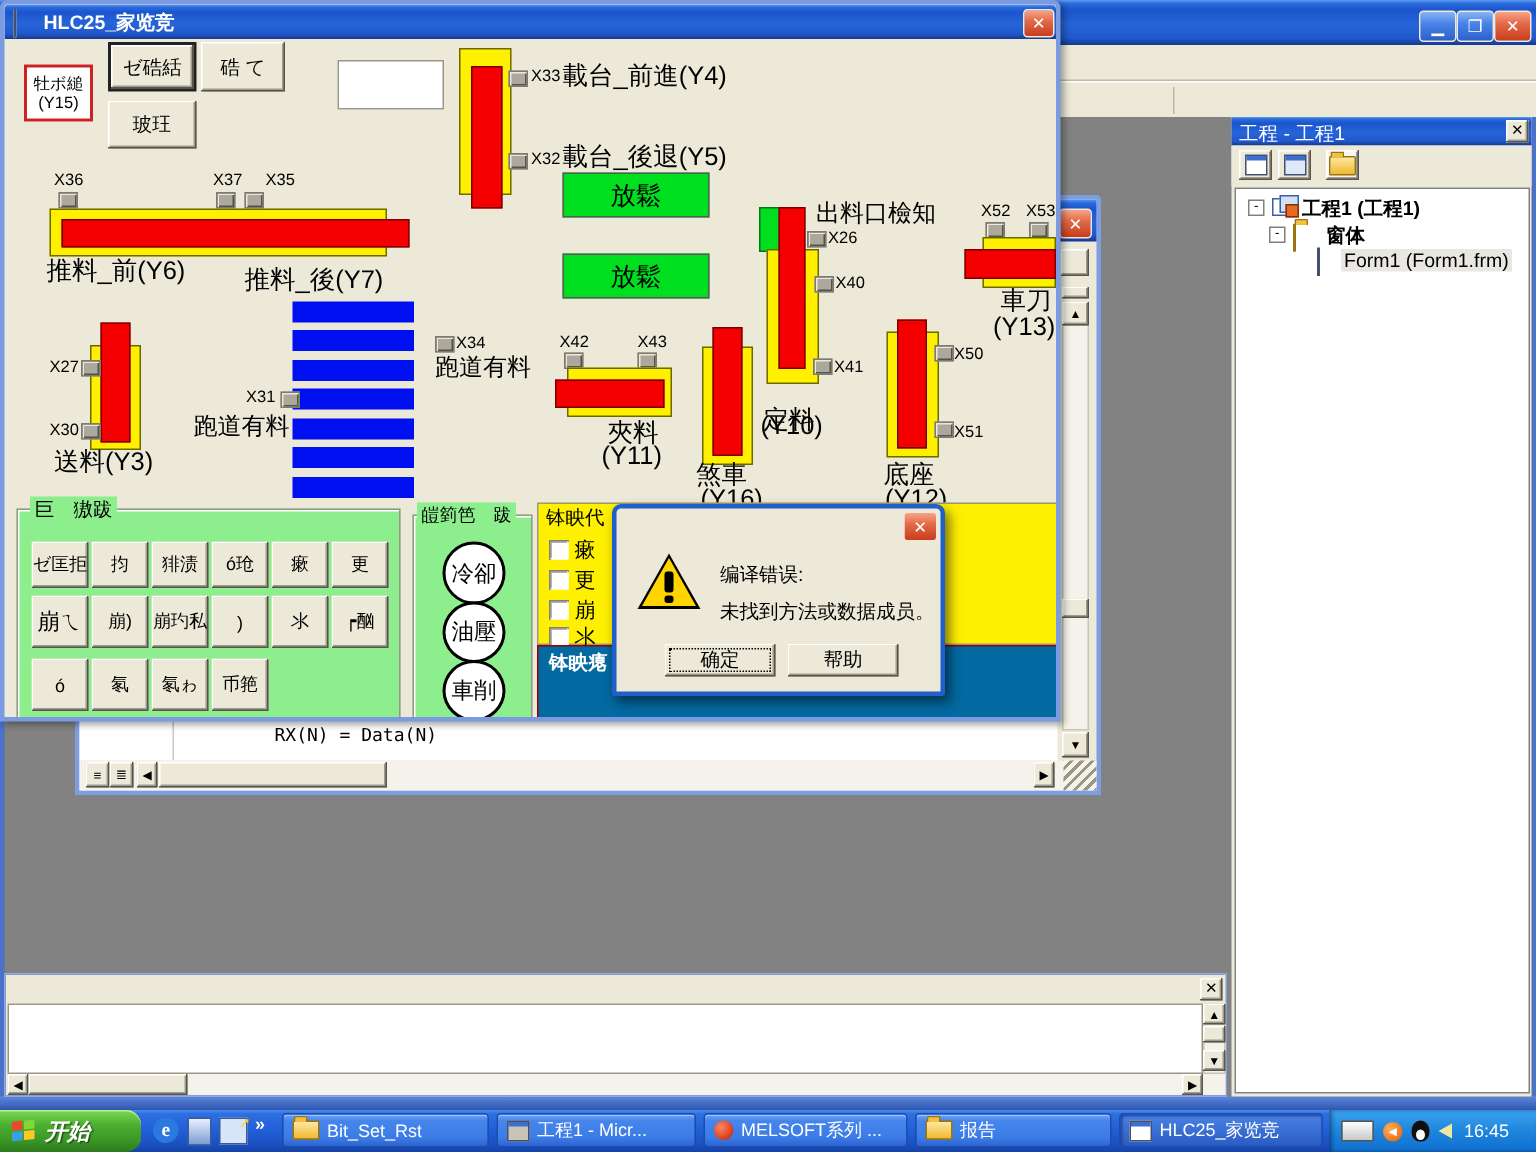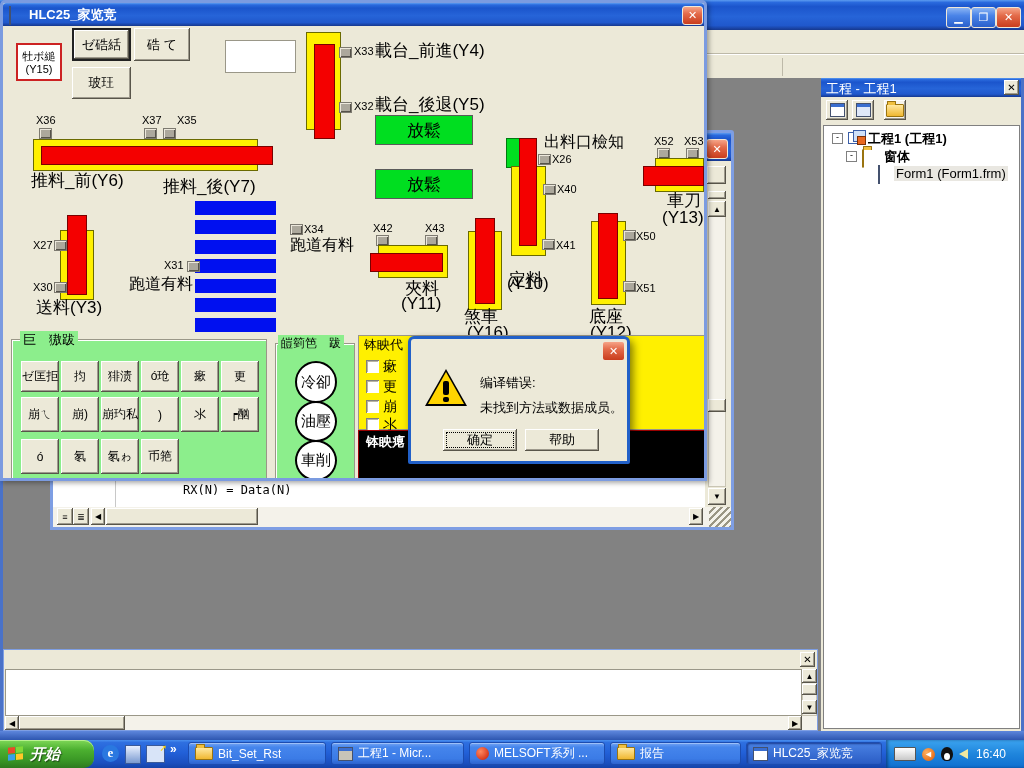--- a/index.html
+++ b/index.html
@@ -248,21 +248,21 @@
     <span class="abs L" style="left:659px;top:206px">(Y13)</span>
 
     <div class="abs frame" style="left:8px;top:336px;width:254px;height:140px;background:#8cee8c">
       <span class="ftitle" style="background:#8cee8c">巨　獓跋</span>
       <div class="abs btn" style="left:9px;top:21px;width:38px;height:31px;font-size:12px;line-height:13px">ゼ匡拒</div>
       <div class="abs btn" style="left:49px;top:21px;width:38px;height:31px;font-size:12px">抣</div>
       <div class="abs btn" style="left:89px;top:21px;width:38px;height:31px;font-size:12px">猅渍</div>
       <div class="abs btn" style="left:129px;top:21px;width:38px;height:31px;font-size:12px">ó玱</div>
       <div class="abs btn" style="left:169px;top:21px;width:38px;height:31px;font-size:12px">瘶</div>
       <div class="abs btn" style="left:209px;top:21px;width:38px;height:31px;font-size:12px">更</div>
-      <div class="abs btn" style="left:9px;top:57px;width:38px;height:35px;font-size:12px;line-height:13px">崩ㄟ</div>
+      <div class="abs btn" style="left:9px;top:57px;width:38px;height:35px;font-size:15px;line-height:13px">崩ㄟ</div>
       <div class="abs btn" style="left:49px;top:57px;width:38px;height:35px;font-size:12px;line-height:13px">崩)</div>
       <div class="abs btn" style="left:89px;top:57px;width:38px;height:35px;font-size:12px;line-height:13px">崩玓私</div>
       <div class="abs btn" style="left:129px;top:57px;width:38px;height:35px;font-size:12px">)</div>
       <div class="abs btn" style="left:169px;top:57px;width:38px;height:35px;font-size:12px">氺</div>
       <div class="abs btn" style="left:209px;top:57px;width:38px;height:35px;font-size:12px">┍酗</div>
       <div class="abs btn" style="left:9px;top:99px;width:38px;height:35px;font-size:12px">ó</div>
       <div class="abs btn" style="left:49px;top:99px;width:38px;height:35px;font-size:12px">氡</div>
       <div class="abs btn" style="left:89px;top:99px;width:38px;height:35px;font-size:12px">氡ゎ</div>
       <div class="abs btn" style="left:129px;top:99px;width:38px;height:35px;font-size:12px">币筢</div>
     </div>
@@ -279,21 +279,21 @@
       <div class="abs cb" style="left:7px;top:24px"></div>
       <span class="abs" style="left:24px;top:22px;font-size:14px">瘶</span>
       <div class="abs cb" style="left:7px;top:44px"></div>
       <span class="abs" style="left:24px;top:42px;font-size:14px">更</span>
       <div class="abs cb" style="left:7px;top:64px"></div>
       <span class="abs" style="left:24px;top:62px;font-size:14px">崩</span>
       <div class="abs cb" style="left:7px;top:82px"></div>
       <span class="abs" style="left:24px;top:80px;font-size:14px">氺</span>
     </div>
 
-    <div class="abs" style="left:355px;top:427px;width:345px;height:51px;background:#000000;border:1px solid #9a0000">
+    <div class="abs" style="left:355px;top:427px;width:345px;height:51px;background:#0369a1;border:1px solid #9a0000">
       <span class="abs" style="left:7px;top:2px;font-size:13px;font-weight:bold;color:#fff">钵眏瘪</span>
     </div>
   </div>
 
   <div class="abs" style="left:408px;top:336px;width:222px;height:128px;background:#ECE9D8;border:3px solid #2160c8;border-radius:6px 6px 2px 2px;box-sizing:border-box;box-shadow:3px 4px 8px rgba(0,0,0,.5)">
     <div class="abs xbtn" style="left:191px;top:2px;width:21px;height:18px">✕</div>
 
     <div class="abs" style="left:14px;top:30px;width:42px;height:38px">
       <div class="abs" style="left:0;top:0;width:0;height:0;border-left:21px solid transparent;border-right:21px solid transparent;border-bottom:37px solid #000"></div>
       <div class="abs" style="left:3px;top:3px;width:0;height:0;border-left:18px solid transparent;border-right:18px solid transparent;border-bottom:32px solid #ffd400"></div>
@@ -345,17 +345,17 @@
       <span class="tasklbl">HLC25_家览竞</span>
     </div>
 
     <div class="abs" style="left:886px;top:0;width:138px;height:28px;background:linear-gradient(180deg,#3ba3f0 0%,#1f85dc 50%,#0f6fd0 100%);box-shadow:inset 2px 0 3px rgba(0,0,40,.4);display:flex;align-items:center;gap:6px;padding-left:8px;box-sizing:border-box">
       <span style="width:20px;height:12px;background:linear-gradient(180deg,#fff,#c8c8c8);border:1px solid #555;border-radius:1px"></span>
       <span style="width:13px;height:13px;border-radius:50%;background:radial-gradient(circle at 35% 35%,#ffb060,#e05800);color:#fff;font-size:9px;text-align:center;line-height:13px">◄</span>
       <span style="width:12px;height:14px;border-radius:50% 50% 45% 45%;background:#101010;position:relative">
           <span style="position:absolute;left:3px;top:6px;width:6px;height:7px;border-radius:50%;background:#fff"></span>
         </span>
       <span style="width:0;height:0;border-top:5px solid transparent;border-bottom:5px solid transparent;border-right:9px solid #f0e8a0;position:relative"></span>
-      <span style="color:#fff;font-size:12px;margin-left:2px">16:40</span>
+      <span style="color:#fff;font-size:12px;margin-left:2px">16:45</span>
     </div>
   </div>
 
 </div>
 
 </body></html>

